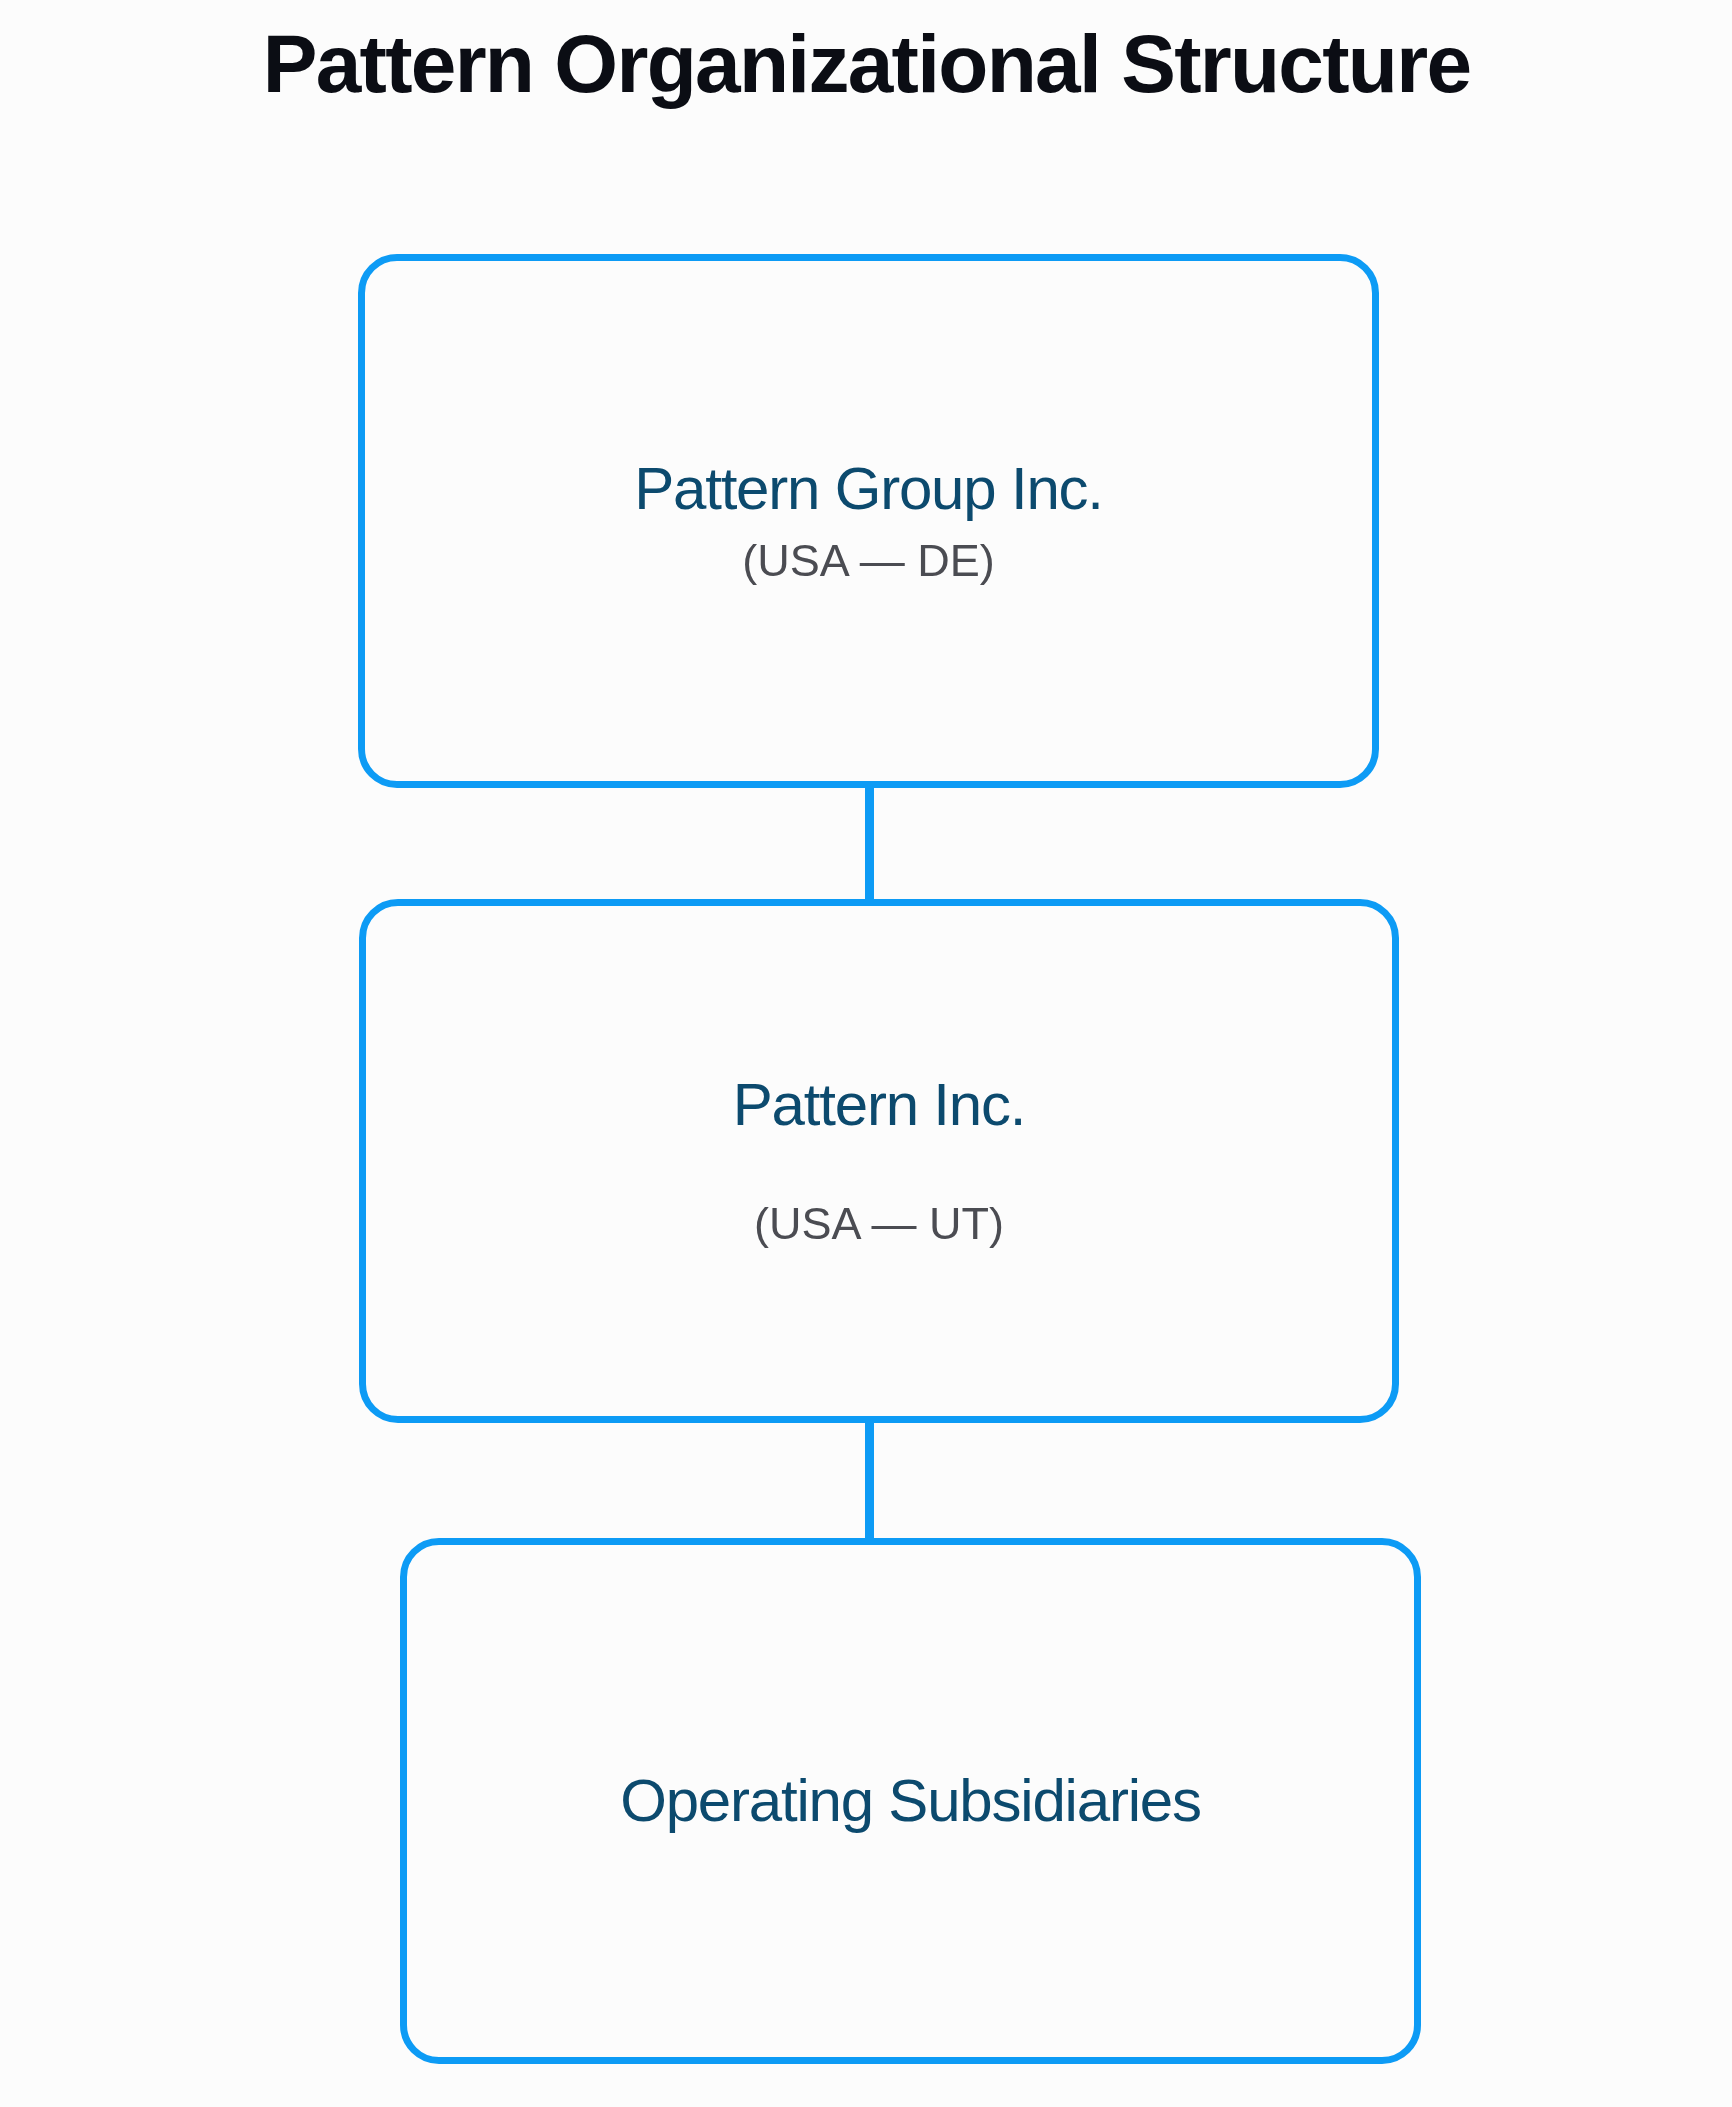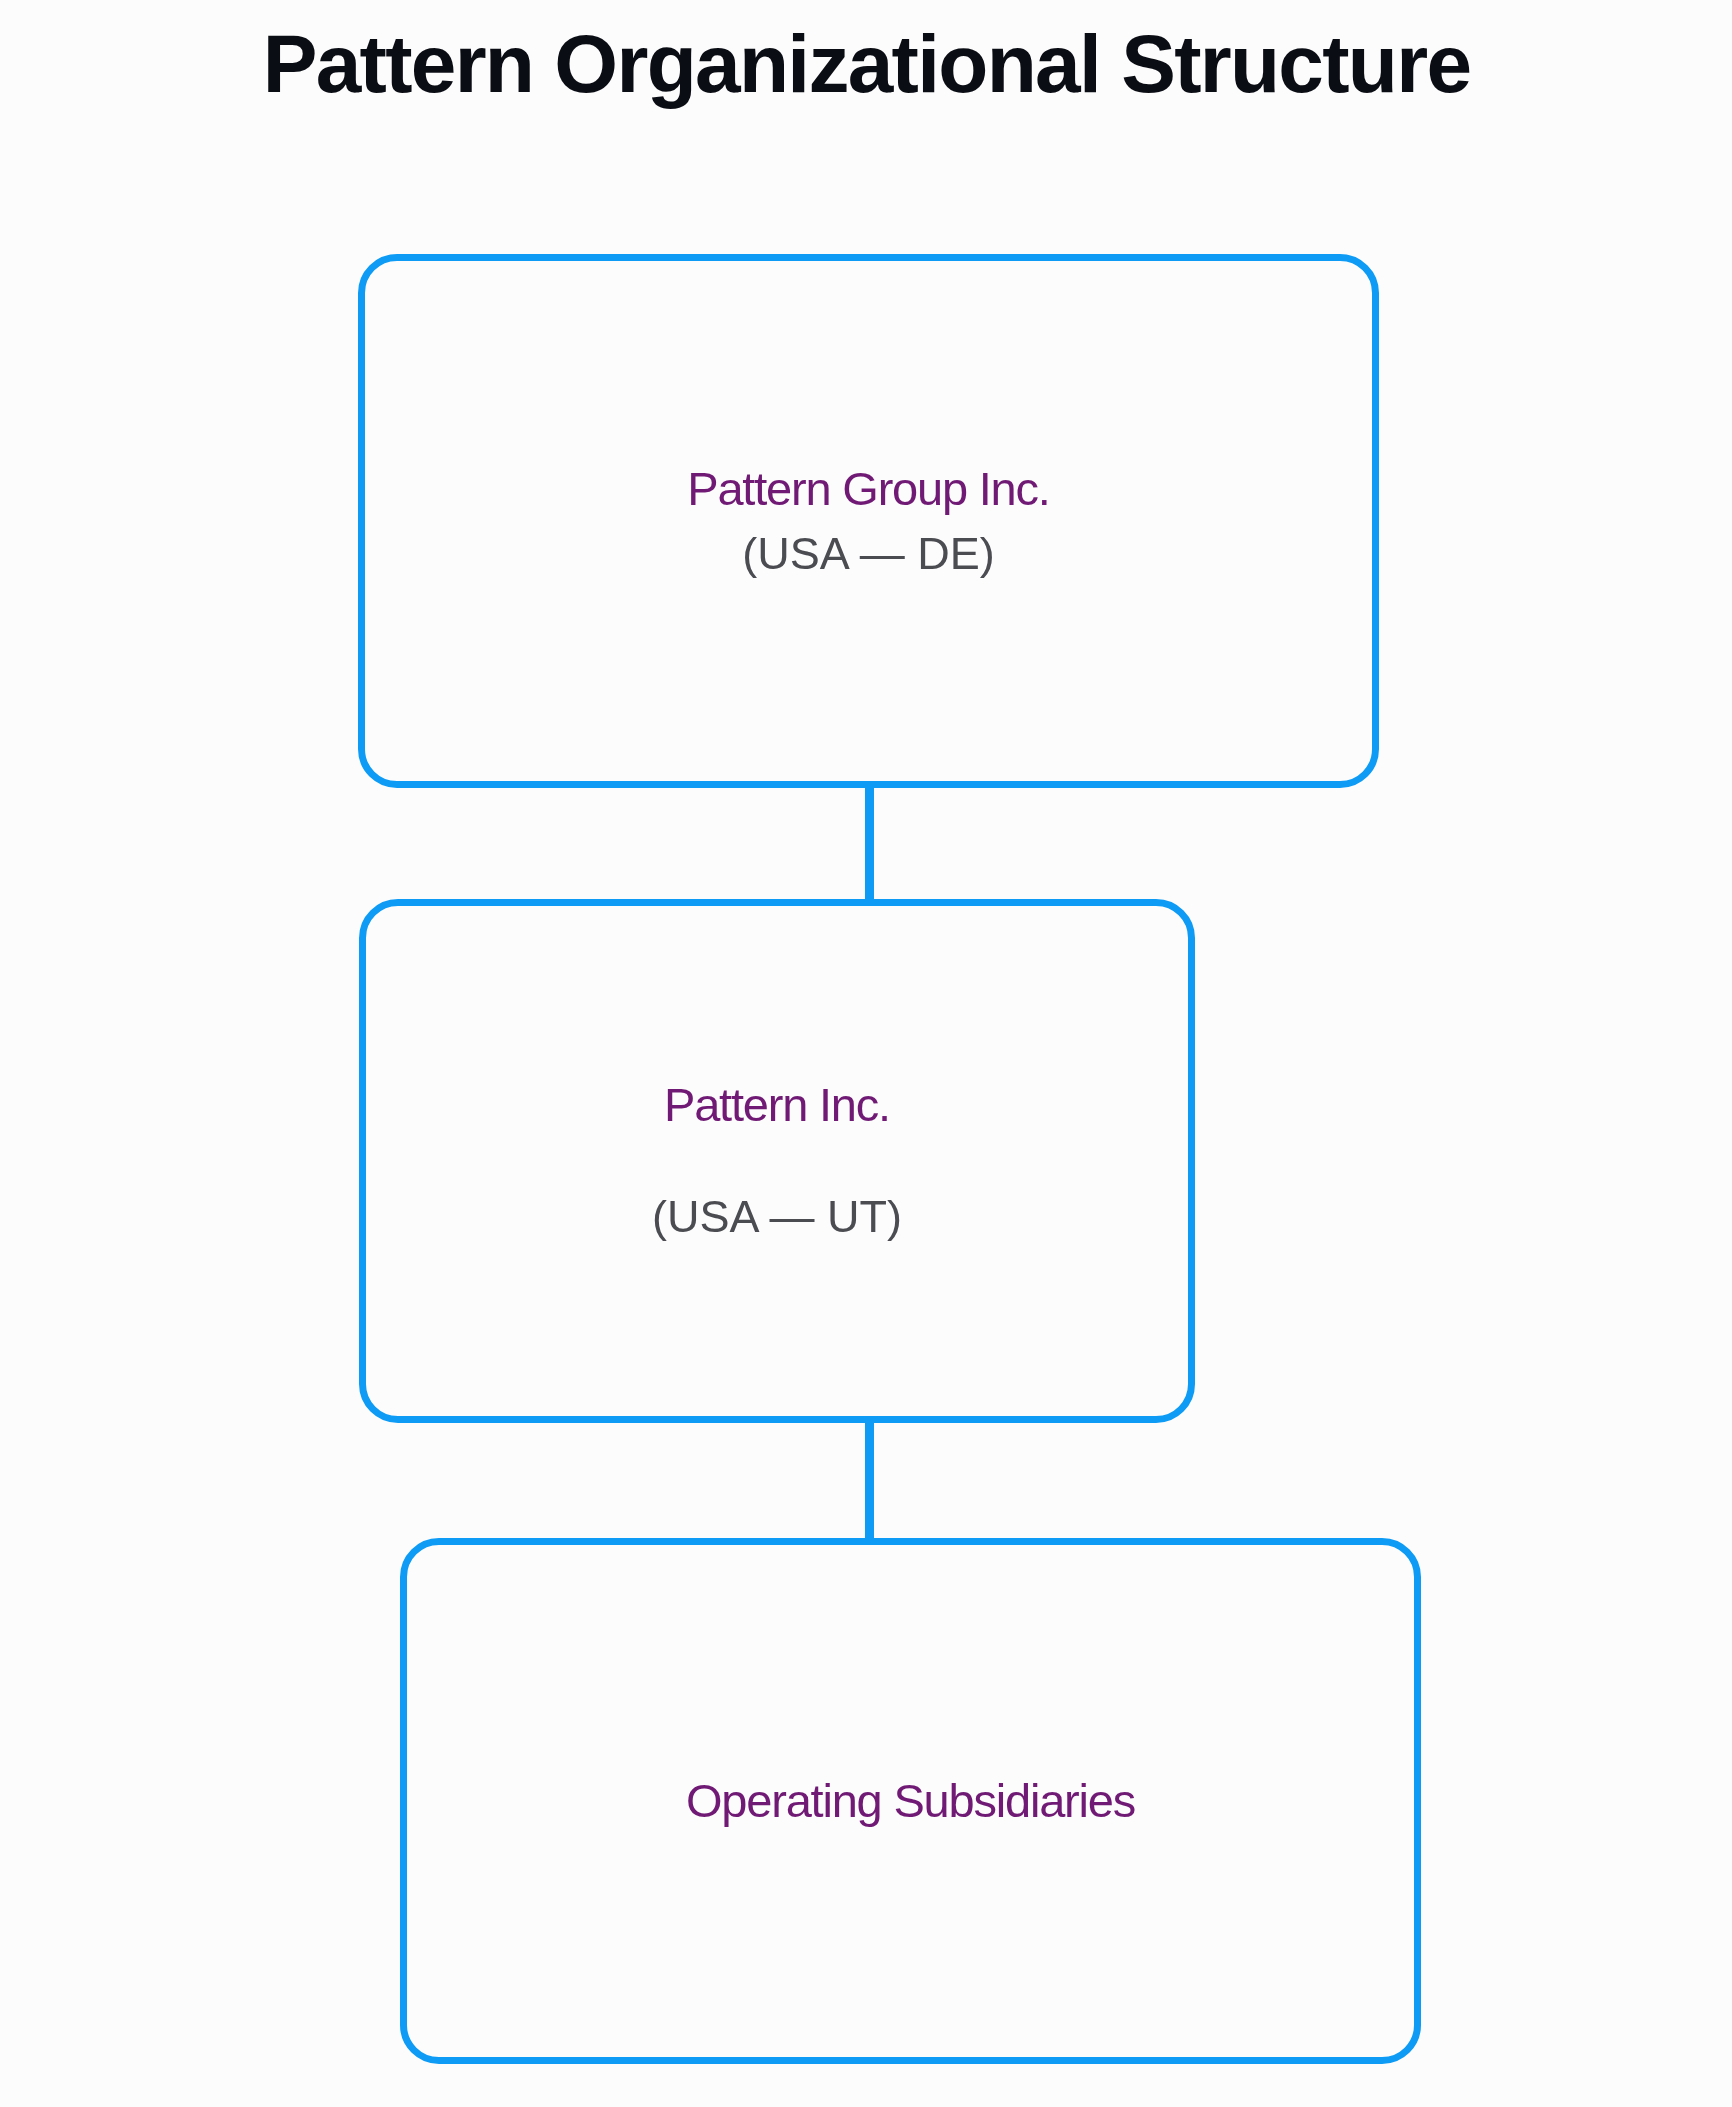--- a/index.html
+++ b/index.html
@@ -44,28 +44,28 @@
     border: 7.5px solid #0D9BF5;
     border-radius: 39px;
     background: transparent;
     display: flex;
     flex-direction: column;
     align-items: center;
     justify-content: center;
   }
 
   .node-1 { left: 358px;  top: 254px;  width: 1021px; height: 534px; }
-  .node-2 { left: 359px;  top: 899px; width: 836px; height: 524px; gap: 47px; }
+  .node-2 { left: 359px;  top: 899px; width: 1040px; height: 524px; gap: 47px; }
   .node-3 { left: 358px;  top: 1538px; width: 1021px; height: 526px; margin-left: 42px; }
 
   .node-title {
-    font-size: 47px;
+    font-size: 60px;
     font-weight: 400;
     letter-spacing: -1.2px;
-    color: #701a75;
+    color: #0c4a6e;
     line-height: 1.08;
     text-align: center;
     white-space: nowrap;
   }
 
   .node-subtitle {
     margin-top: 14px;
     font-size: 45px;
     font-weight: 400;
     letter-spacing: 0px;

